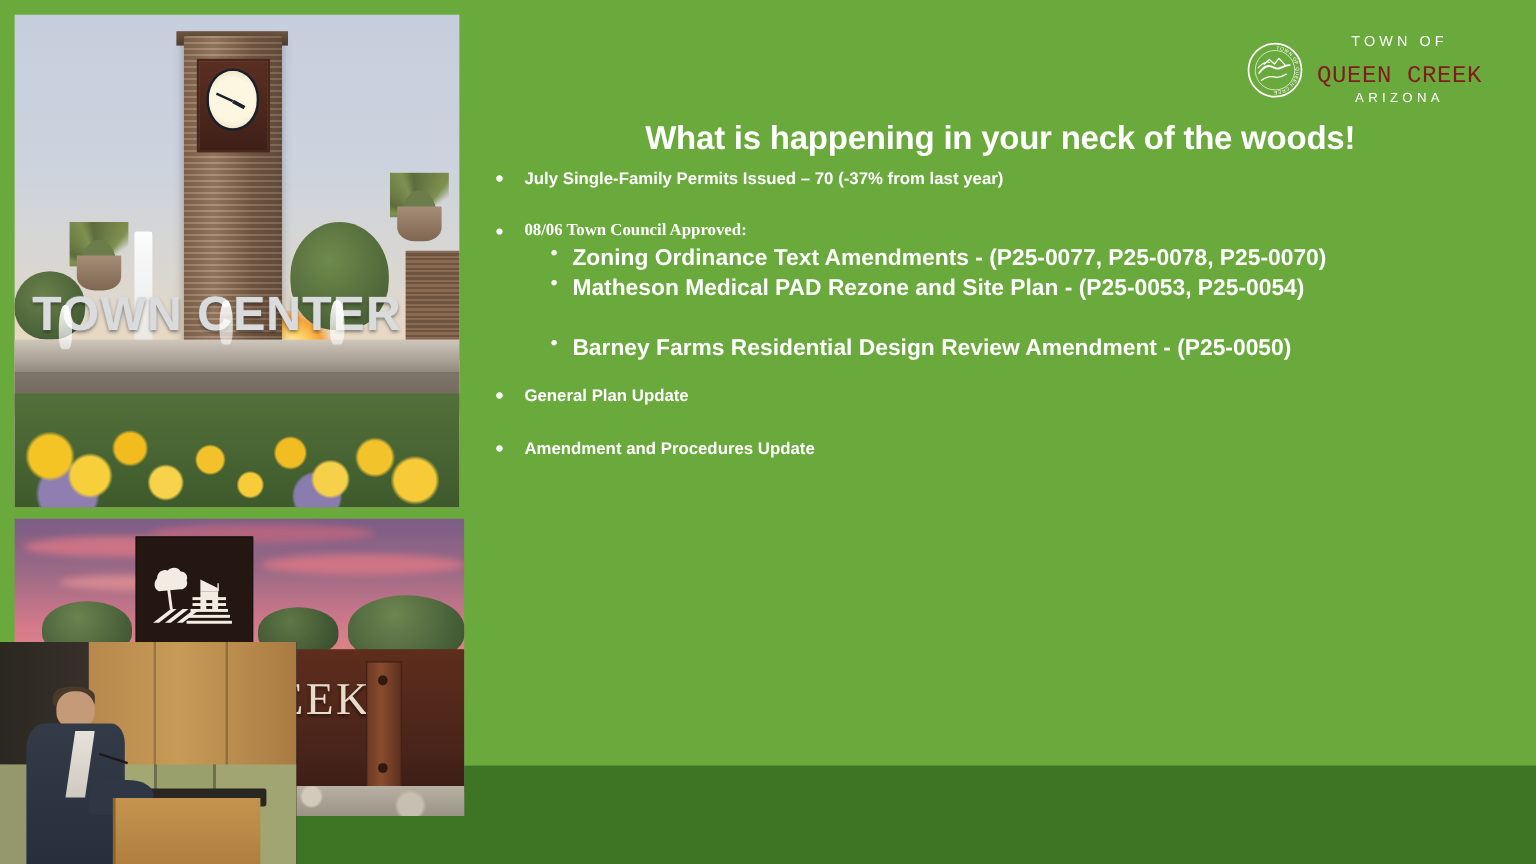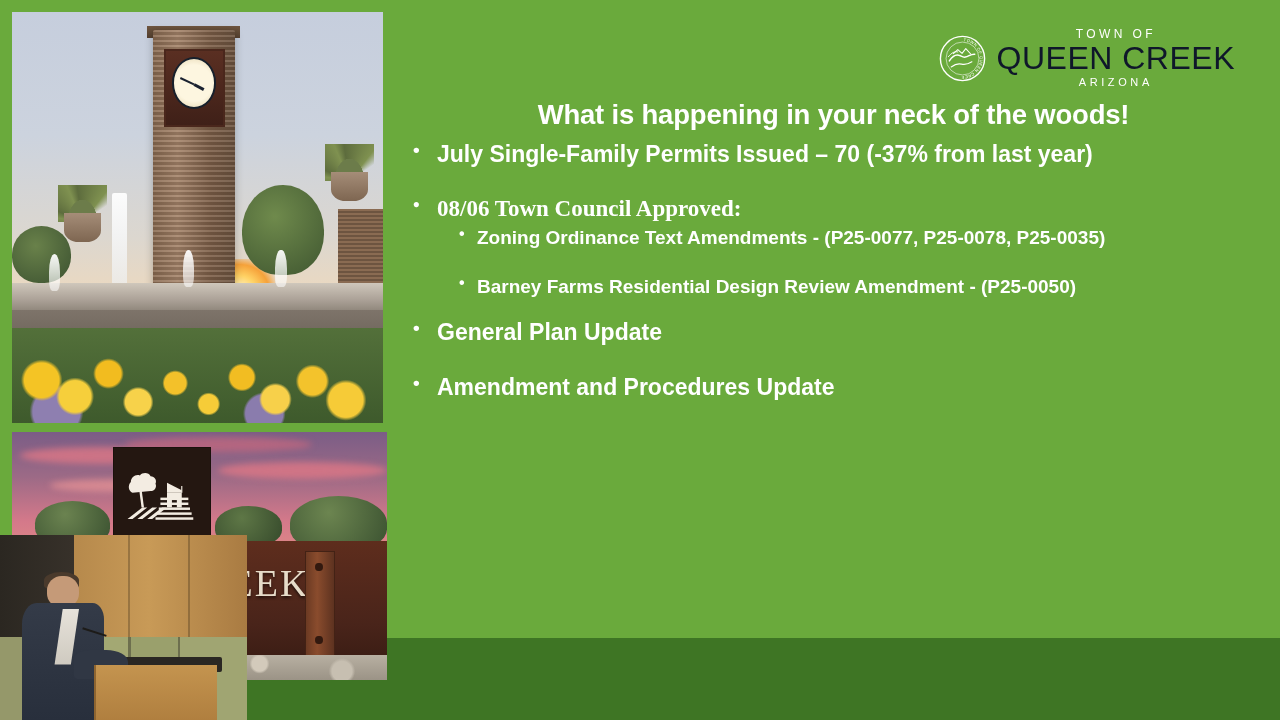--- a/index.html
+++ b/index.html
@@ -248,25 +248,25 @@
   
   .logo{
     position:absolute; right:45px; top:28px;
     display:flex; align-items:center; gap:11px;
   }
   .seal{ width:47px; height:47px; flex:0 0 auto; }
   .logo-text{ display:flex; flex-direction:column; align-items:center; line-height:1; }
   .logo-town{
     font-family:"Liberation Sans", sans-serif;
     font-size:12px; letter-spacing:3.4px; color:#ffffff; font-weight:400;
-    margin-bottom:2px;
+    margin-bottom:14px;
   }
   .logo-qc{
-    font-family:Liberation Sans, sans-serif;
-    font-size:32px; color:#0f172a; letter-spacing:.5px; line-height:1;
+    font-family:Liberation Mono, monospace;
+    font-size:20px; color:#7f1d1d; letter-spacing:.5px; line-height:1;
     white-space:nowrap;
   }
   .logo-az{
     font-family:"Liberation Sans", sans-serif;
     font-size:11px; letter-spacing:3.6px; color:#ffffff; margin-top:3px;
   }
 
   
   .title{
     position:absolute; left:0; top:99px; width:893px;
@@ -276,21 +276,21 @@
     letter-spacing:-.2px;
   }
 
   
   .bullets{
     position:absolute; left:0; top:140px; width:893px;
     color:#ffffff; font-weight:700;
     font-family:"Liberation Sans", sans-serif;
   }
   .b1{
-    position:relative; padding-left:50px; font-size:23px;
+    position:relative; padding-left:50px; font-size:14px;
     line-height:1.22; margin-bottom:17px;
   }
   .b1::before{
     content:"\2022"; position:absolute; left:26px; top:-2px; font-size:19px;
   }
   .b1.tight{ margin-bottom:3px;font-family:Liberation Serif, serif; }
   .b2{
     position:relative; padding-left:90px; font-size:19px;
     line-height:1.28; margin-bottom:1px;
   }
@@ -319,20 +319,21 @@
     <div class="tc-agave r"></div>
     <div class="tc-pot r"></div>
     <div class="tc-cap"></div>
     <div class="tc-tower"></div>
     <div class="tc-clockbox"></div>
     <div class="tc-clock">
       <div class="tc-hand-h"></div>
       <div class="tc-hand-m"></div>
     </div>
     <div class="tc-fall"></div>
+    <div class="tc-letters">TOWN CENTER</div>
     <div class="tc-basin"></div>
     <div class="tc-jet j1"></div>
     <div class="tc-jet j2"></div>
     <div class="tc-jet j3"></div>
     <div class="tc-basin2"></div>
     <div class="tc-ground"></div>
     <div class="tc-flowers"></div>
   </div>
 
   <div class="photo photo-bot">
@@ -412,21 +413,22 @@
   </div>
 
   <div class="title">What is happening in your neck of the woods!</div>
 
   <div class="bullets">
 
     <div class="b1">July Single-Family Permits Issued –   70 (-37% from last year)</div>
     <div class="sp-sm"></div>
 
     <div class="b1 tight">08/06 Town Council Approved:</div>
-    <div class="b2">Zoning Ordinance Text Amendments -  (P25-0077, P25-0078, P25-0035)</div>
+    <div class="b2">Zoning Ordinance Text Amendments -  (P25-0077, P25-0078, P25-0070)</div>
+    <div class="b2">Matheson Medical PAD Rezone and Site Plan - (P25-0053, P25-0054)</div>
     <div class="sp-lg"></div>
 
     <div class="b2">Barney Farms Residential Design Review Amendment -  (P25-0050)</div>
     <div class="sp-md"></div>
 
     <div class="b1">General Plan Update</div>
     <div class="sp-sm"></div>
     <div class="b1">Amendment and Procedures Update</div>
   </div>
 </div>

